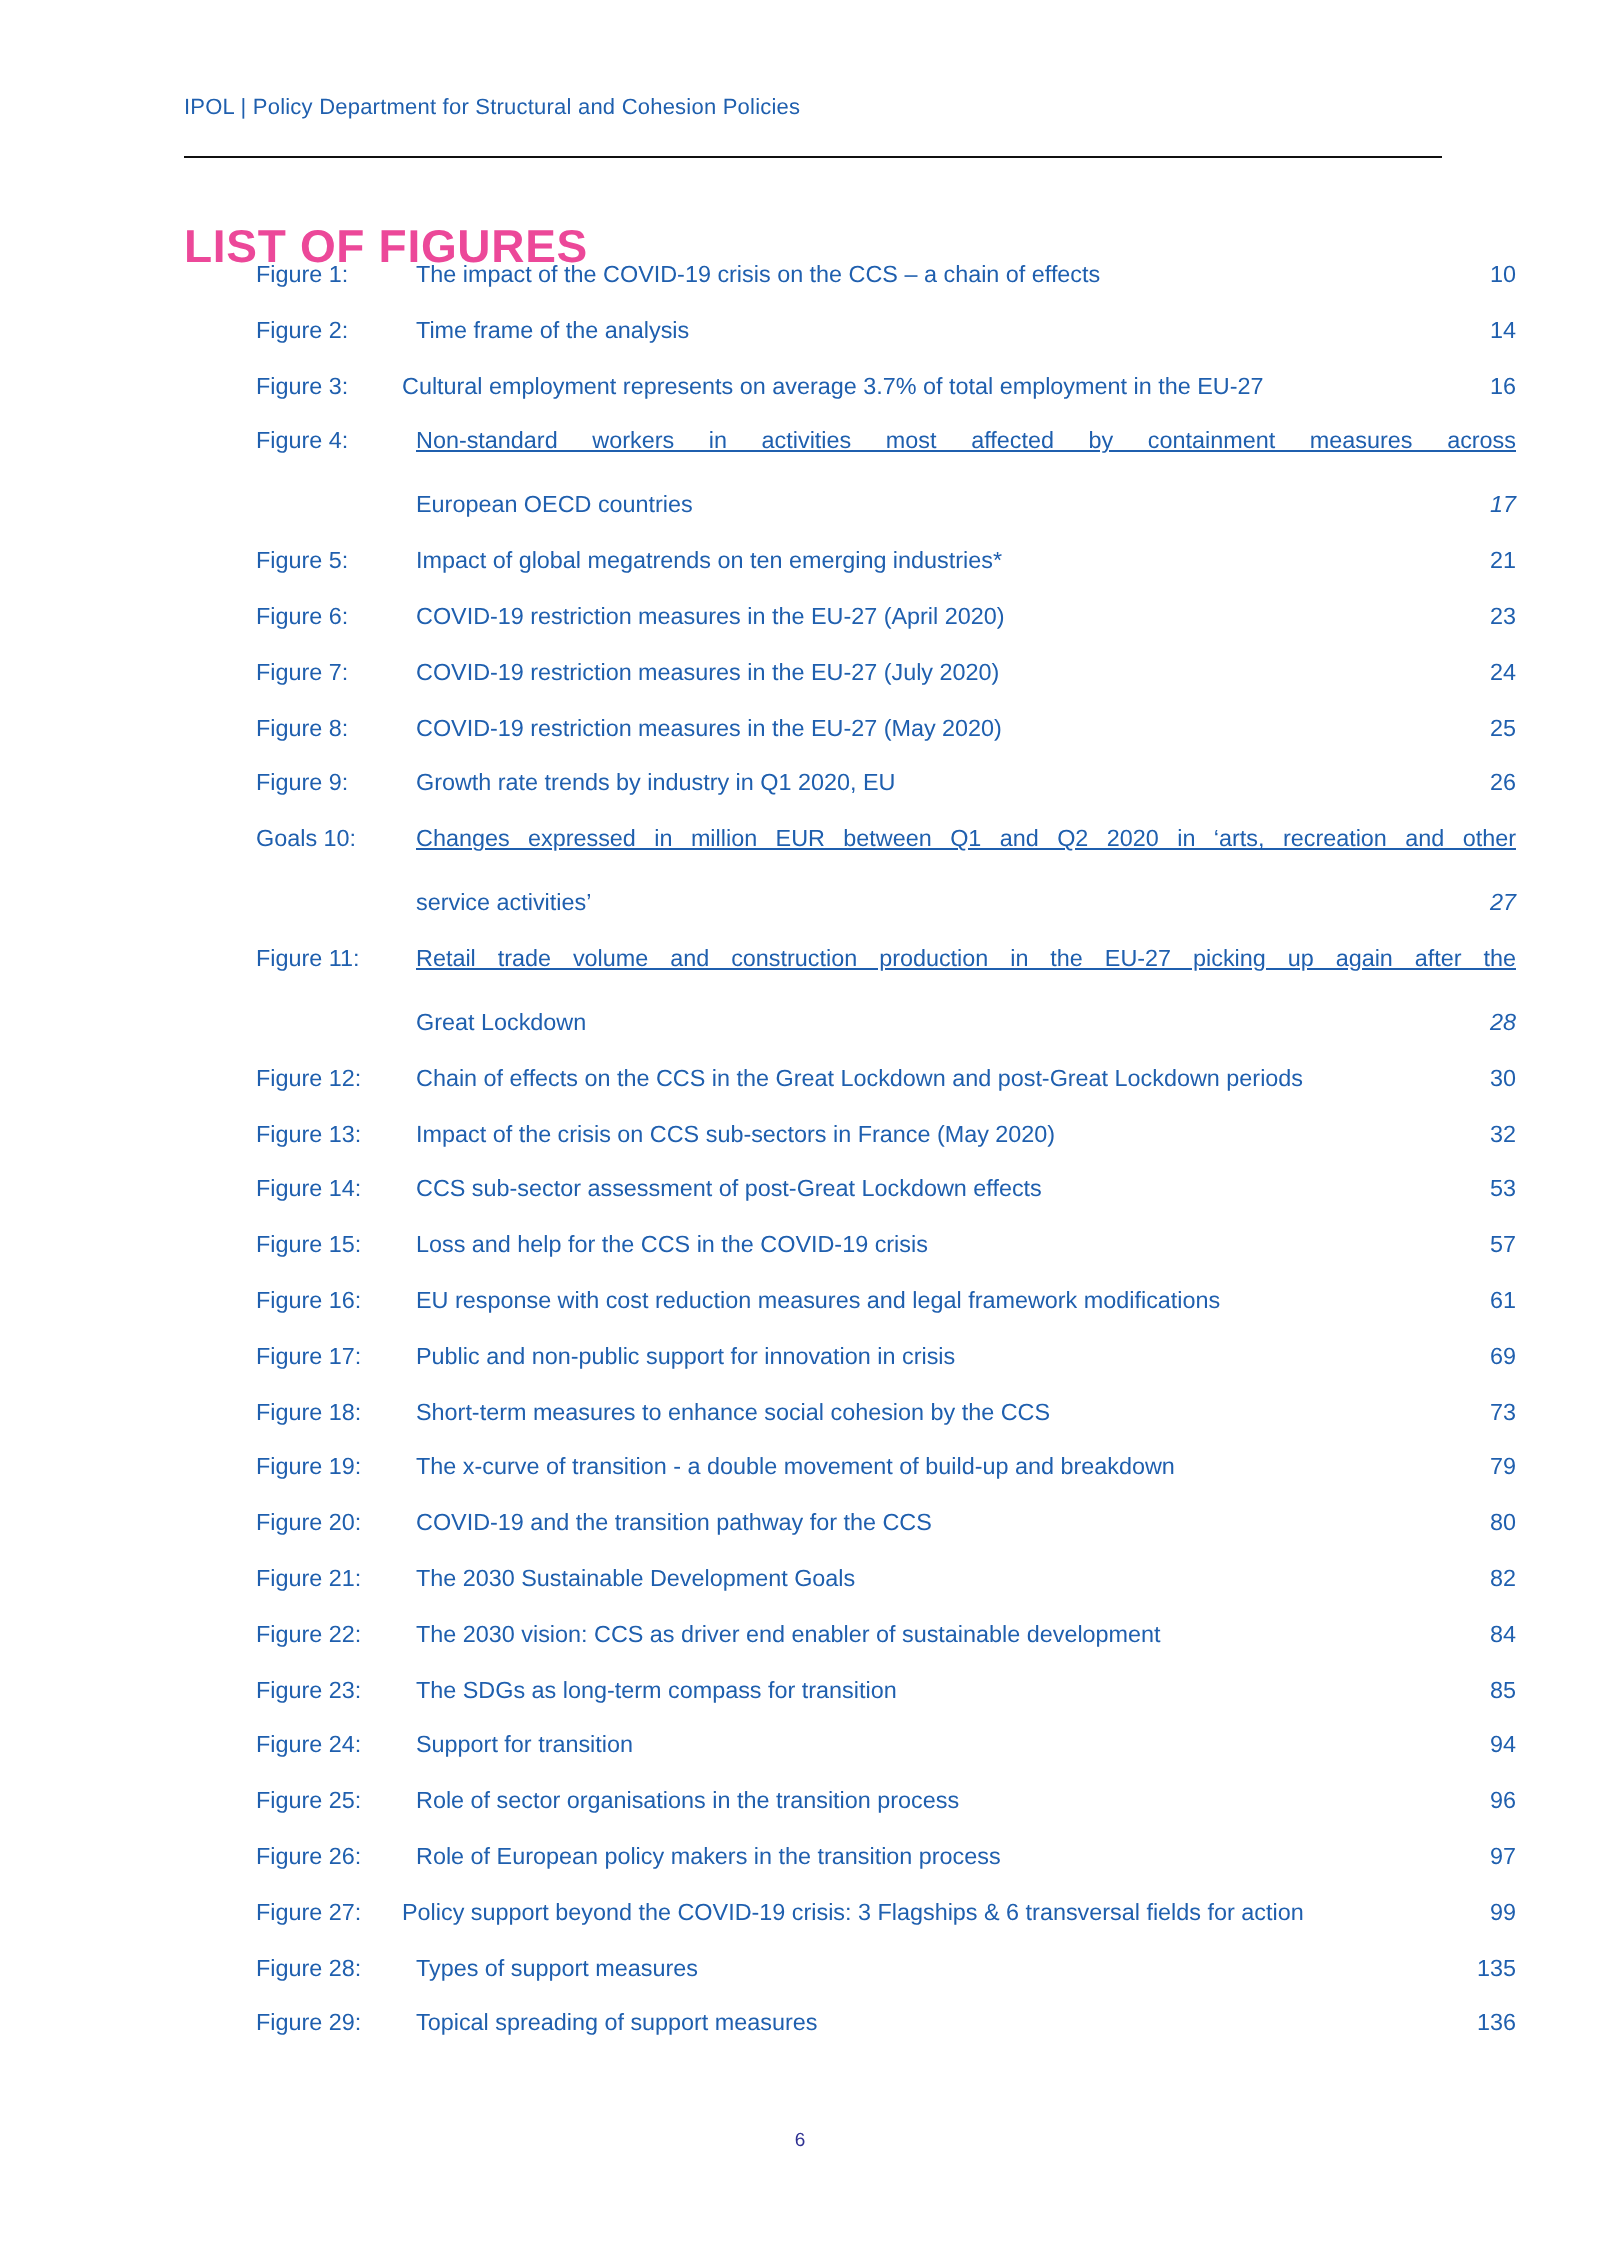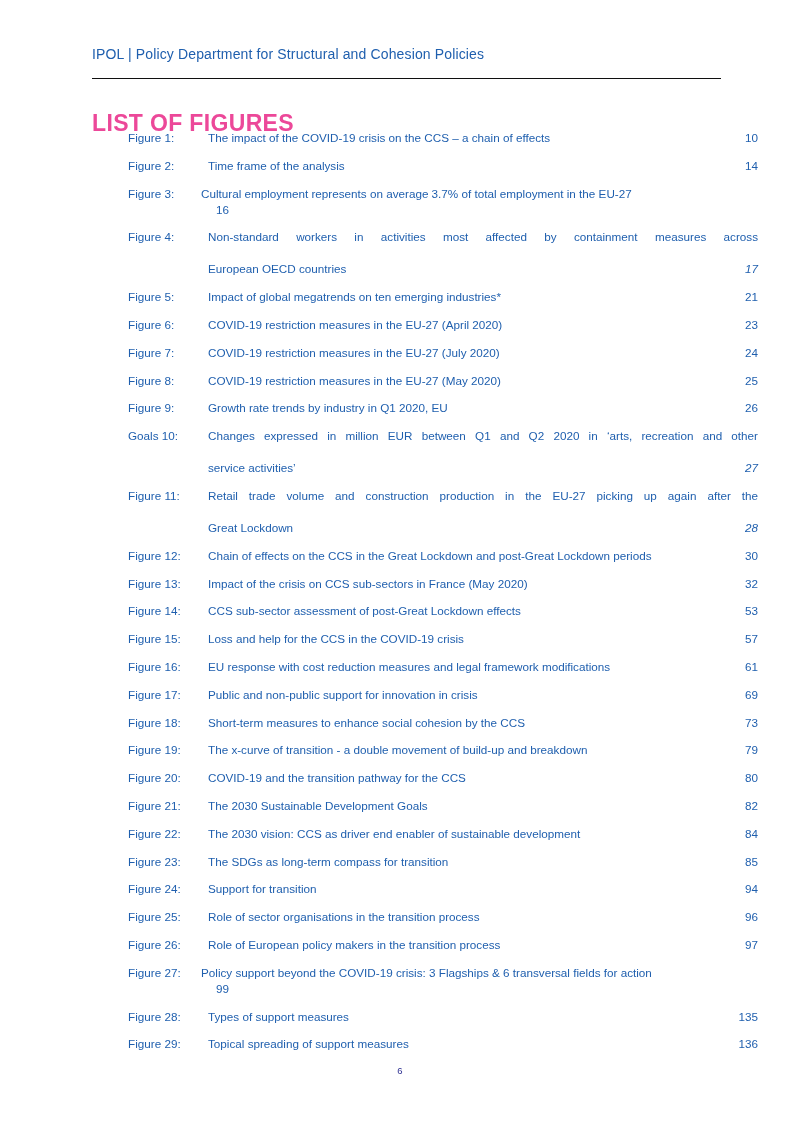--- a/index.html
+++ b/index.html
@@ -21,21 +21,21 @@
   }
 
   
   .running-header {
     position: absolute;
     left: 92px;
     top: 47px;
     width: 629px;
   }
   .running-header-text {
-    font-size: 14px;
+    font-size: 11px;
     line-height: 14px;
     color: #1f5fae;
     letter-spacing: 0.01em;
     white-space: nowrap;
   }
   .header-rule {
     position: absolute;
     left: 92px;
     top: 78px;
     width: 629px;
@@ -106,20 +106,21 @@
     text-align: right;
     min-width: 20px;
     padding-left: 8px;
   }
   
   .figure-row.multi .fig-body {
     display: block;
   }
   .figure-row.multi .fig-title {
     text-align: justify;
+    text-decoration: underline;
   }
   .figure-row.multi .fig-title::after {
     content: "";
     display: inline-block;
     width: 100%;
   }
   .figure-row.multi .fig-lastline {
     display: flex;
     align-items: baseline;
     justify-content: space-between;
@@ -130,21 +131,20 @@
   .figure-row.multi .fig-lastline .fig-page {
     flex: 0 0 auto;
     text-align: right;
     min-width: 20px;
     padding-left: 8px;
     font-style: italic;
   }
   
   .figure-row.tight .fig-body {
     margin-left: 73px;
-    flex-direction: column;
   }
 
   
   .page-footer {
     position: absolute;
     left: 0;
     top: 1065px;
     width: 800px;
     text-align: center;
   }

